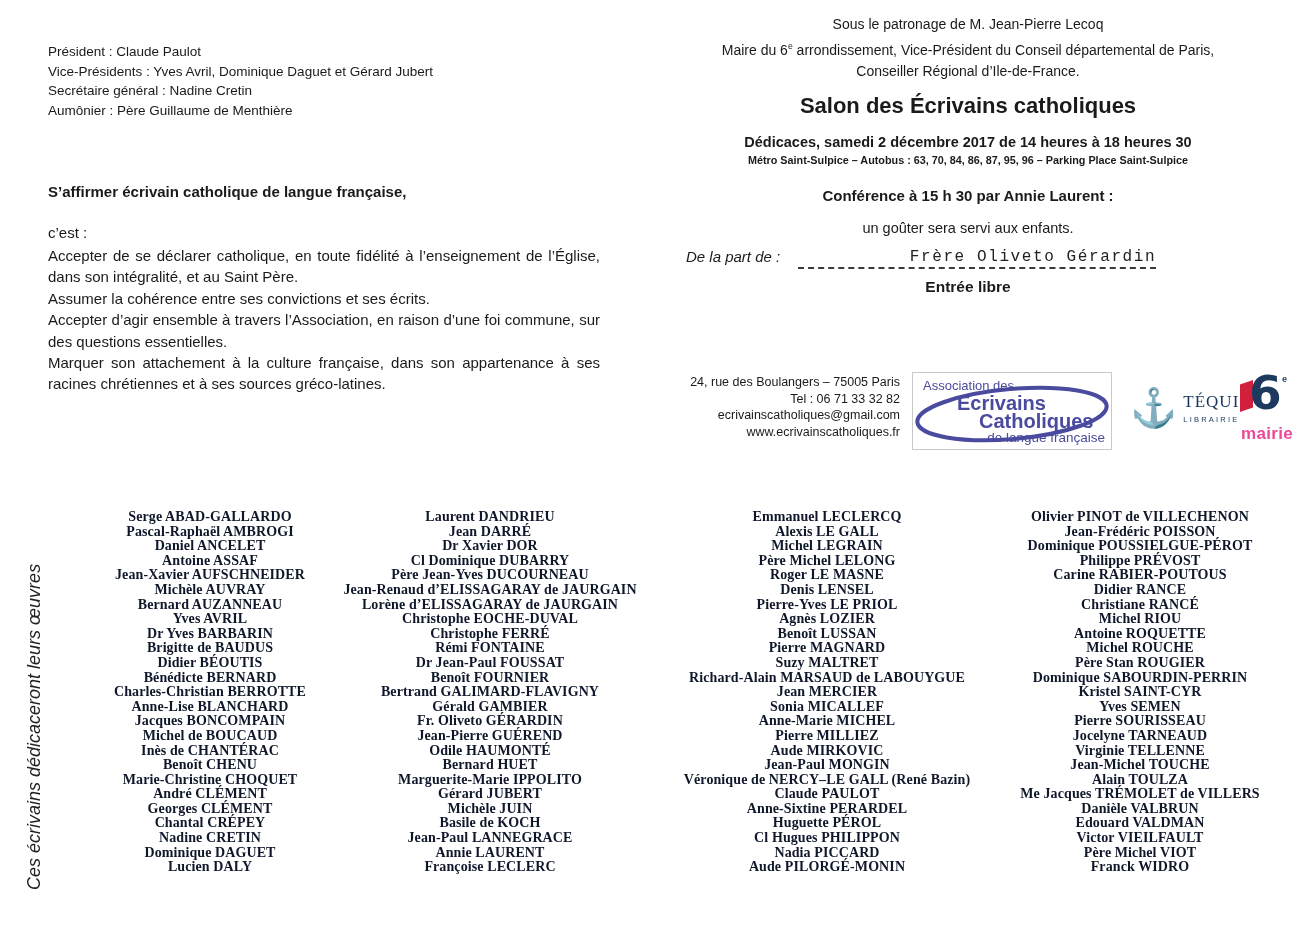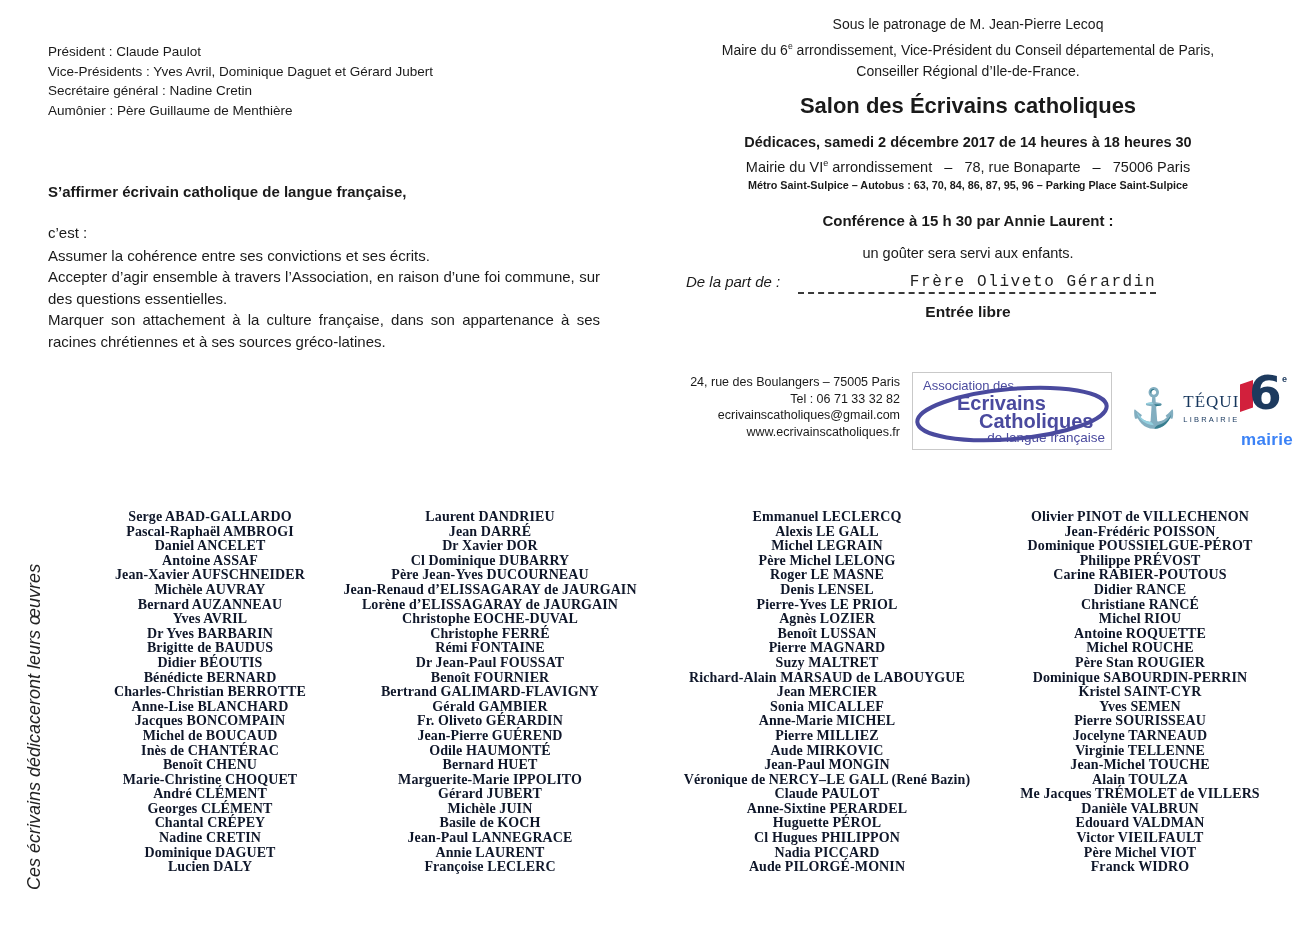--- a/index.html
+++ b/index.html
@@ -54,22 +54,22 @@
   .tequi-sub{font-size:7.5px;letter-spacing:2.2px;margin-top:3px;}
 
   
   .logo-mairie{position:absolute;left:1238px;top:374px;width:58px;height:68px;}
   .m6-mark{position:relative;height:46px;}
   .m6-red{position:absolute;left:2px;top:6px;width:13px;height:32px;background:#d2203c;
           clip-path:polygon(0 14%,100% 0,100% 86%,0 100%);}
   .m6-six{position:absolute;left:11px;top:-9px;font-size:47px;font-weight:bold;
           color:#1d3a5e;font-family:"DejaVu Sans",sans-serif;}
   .m6-sup{position:absolute;left:44px;top:0px;font-size:9px;color:#1d3a5e;font-weight:bold;}
-  .m6-text{font-size:17px;font-weight:bold;color:#3b82f6;text-align:center;
-           letter-spacing:0.3px;margin-top:10px;}
+  .m6-text{font-size:17px;font-weight:bold;color:#ec4899;text-align:center;
+           letter-spacing:0.3px;margin-top:4px;}
 
   
   .authors-col{position:absolute;top:510px;text-align:center;
                font-family:"Liberation Serif",serif;font-weight:bold;
                font-size:14px;line-height:14.6px;color:#0f172a;letter-spacing:0.1px;}
   .col-1{left:60px;width:300px;}
   .col-2{left:340px;width:300px;}
   .col-3{left:672px;width:310px;}
   .col-4{left:990px;width:300px;}
   sup{font-size:0.62em;}
@@ -83,37 +83,37 @@
       <div class="officer-line">Président : Claude Paulot</div>
       <div class="officer-line">Vice-Présidents : Yves Avril, Dominique Daguet et Gérard Jubert</div>
       <div class="officer-line">Secrétaire général : Nadine Cretin</div>
       <div class="officer-line">Aumônier : Père Guillaume de Menthière</div>
     </div>
 
   <div class="manifesto">
     <div class="manifesto-heading">S’affirmer écrivain catholique de langue française,</div>
     <div class="manifesto-intro">c’est :</div>
     <div>
+        <div class="manifesto-point">Accepter de se déclarer catholique, en toute fidélité à l’enseignement de l’Église, dans son intégralité, et au Saint Père.</div>
         <div class="manifesto-point">Assumer la cohérence entre ses convictions et ses écrits.</div>
         <div class="manifesto-point">Accepter d’agir ensemble à travers l’Association, en raison d’une foi commune, sur des questions essentielles.</div>
         <div class="manifesto-point">Marquer son attachement à la culture française, dans son appartenance à ses racines chrétiennes et à ses sources gréco-latines.</div>
       </div>
   </div>
 
   <div class="vertical-note">Ces écrivains dédicaceront leurs œuvres</div>
 
   <div class="right-col">
     <div class="pat-line">Sous le patronage de M. Jean-Pierre Lecoq</div>
     <div class="pat-line"><span>Maire du 6</span><sup>e</sup><span> arrondissement, Vice-Président du Conseil départemental de Paris,</span></div>
     <div class="pat-line">Conseiller Régional d’Ile-de-France.</div>
 
     <div class="main-title">Salon des Écrivains catholiques</div>
 
     <div class="event-line1">Dédicaces, samedi 2 décembre 2017 de 14 heures à 18 heures 30</div>
-    <div class="event-line2"><span>Mairie du VI</span><sup>e</sup><span> arrondissement   –   78, rue Bonaparte   –   75006 Paris</span></div>
     <div class="event-line3">Métro Saint-Sulpice – Autobus : 63, 70, 84, 86, 87, 95, 96 – Parking Place Saint-Sulpice</div>
 
     <div class="conf-line1">Conférence à 15 h 30 par Annie Laurent :</div>
 
     <div class="snack-line">un goûter sera servi aux enfants.</div>
 
     <div class="from-row">
       <div class="from-label">De la part de :</div>
       <div class="from-field">Frère Oliveto Gérardin</div>
     </div>

